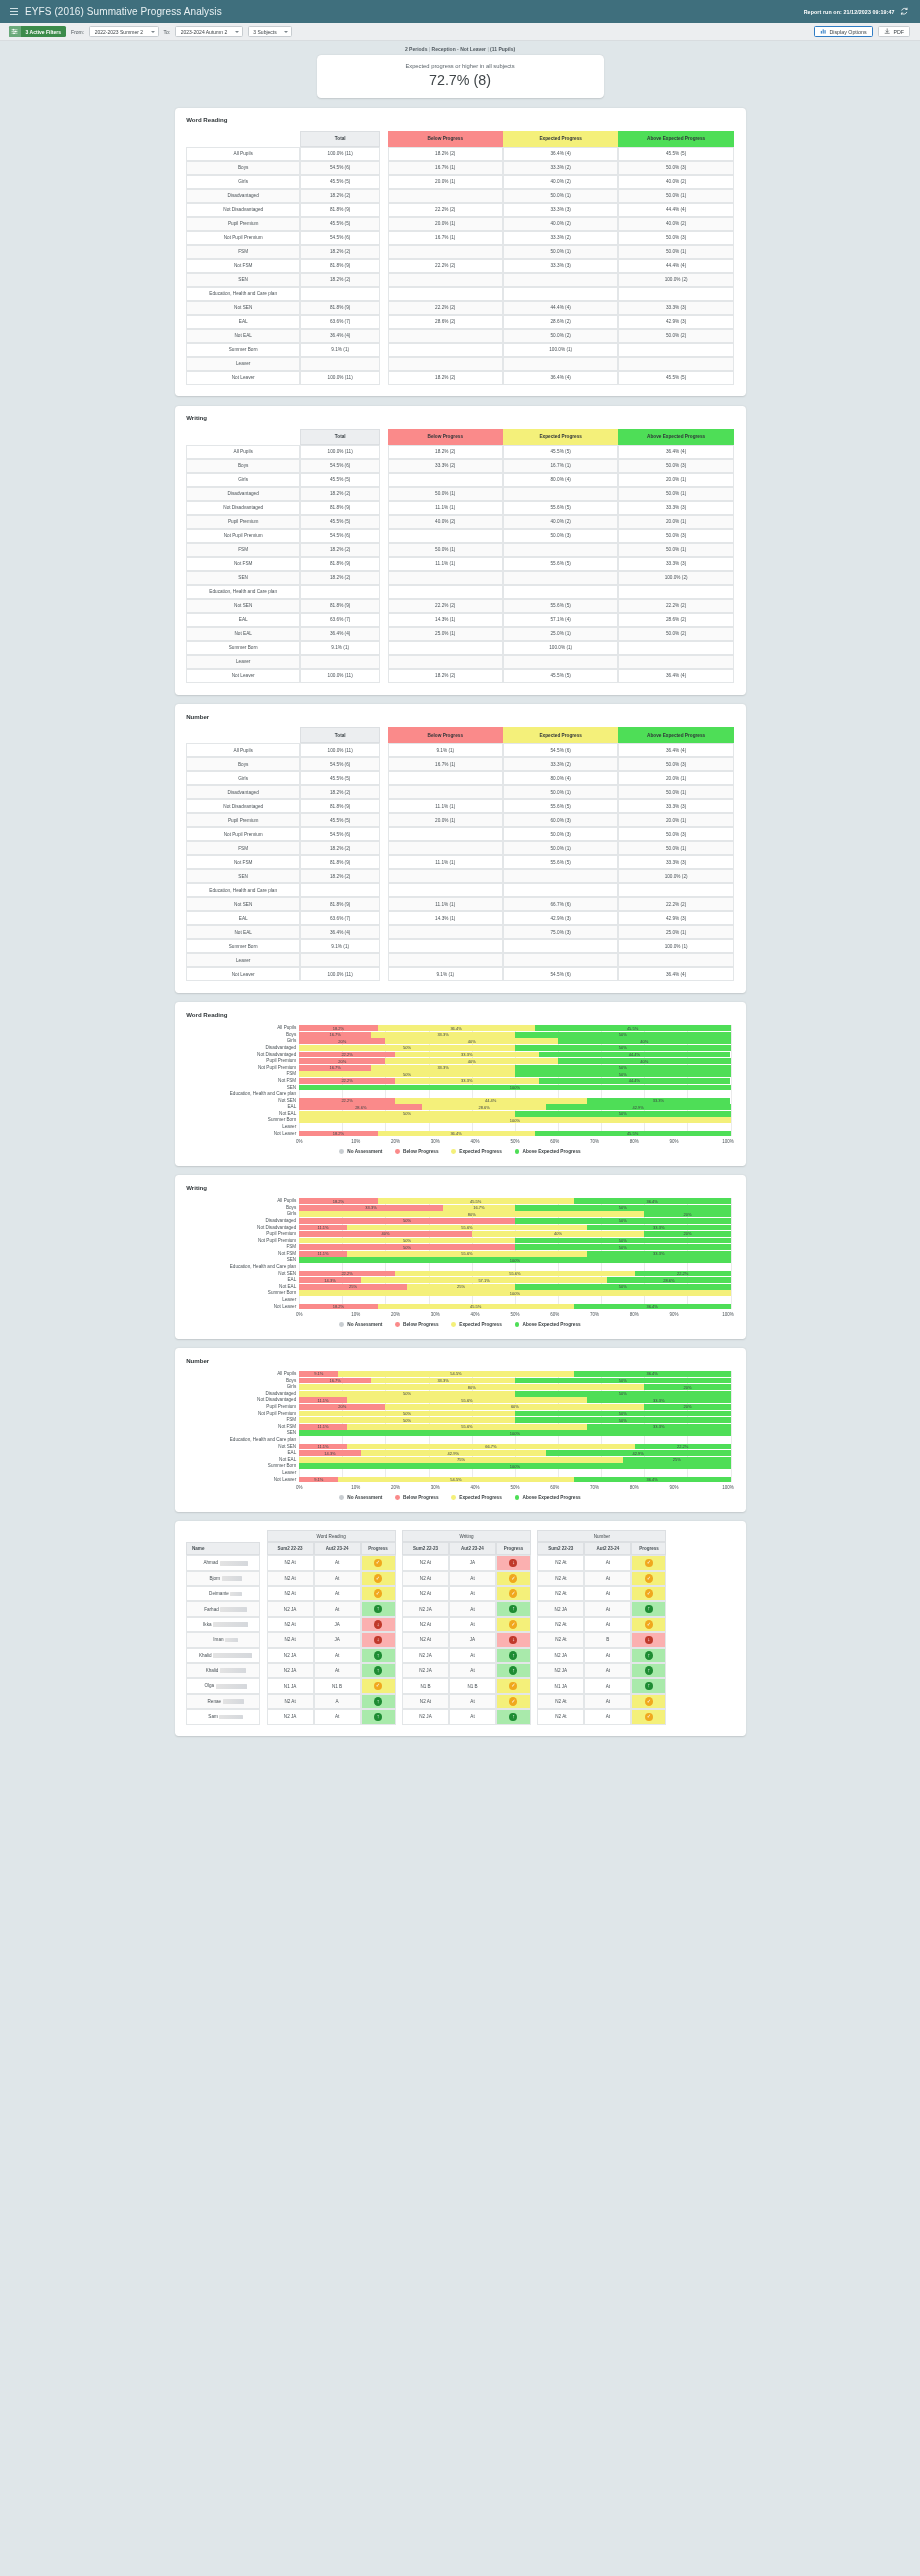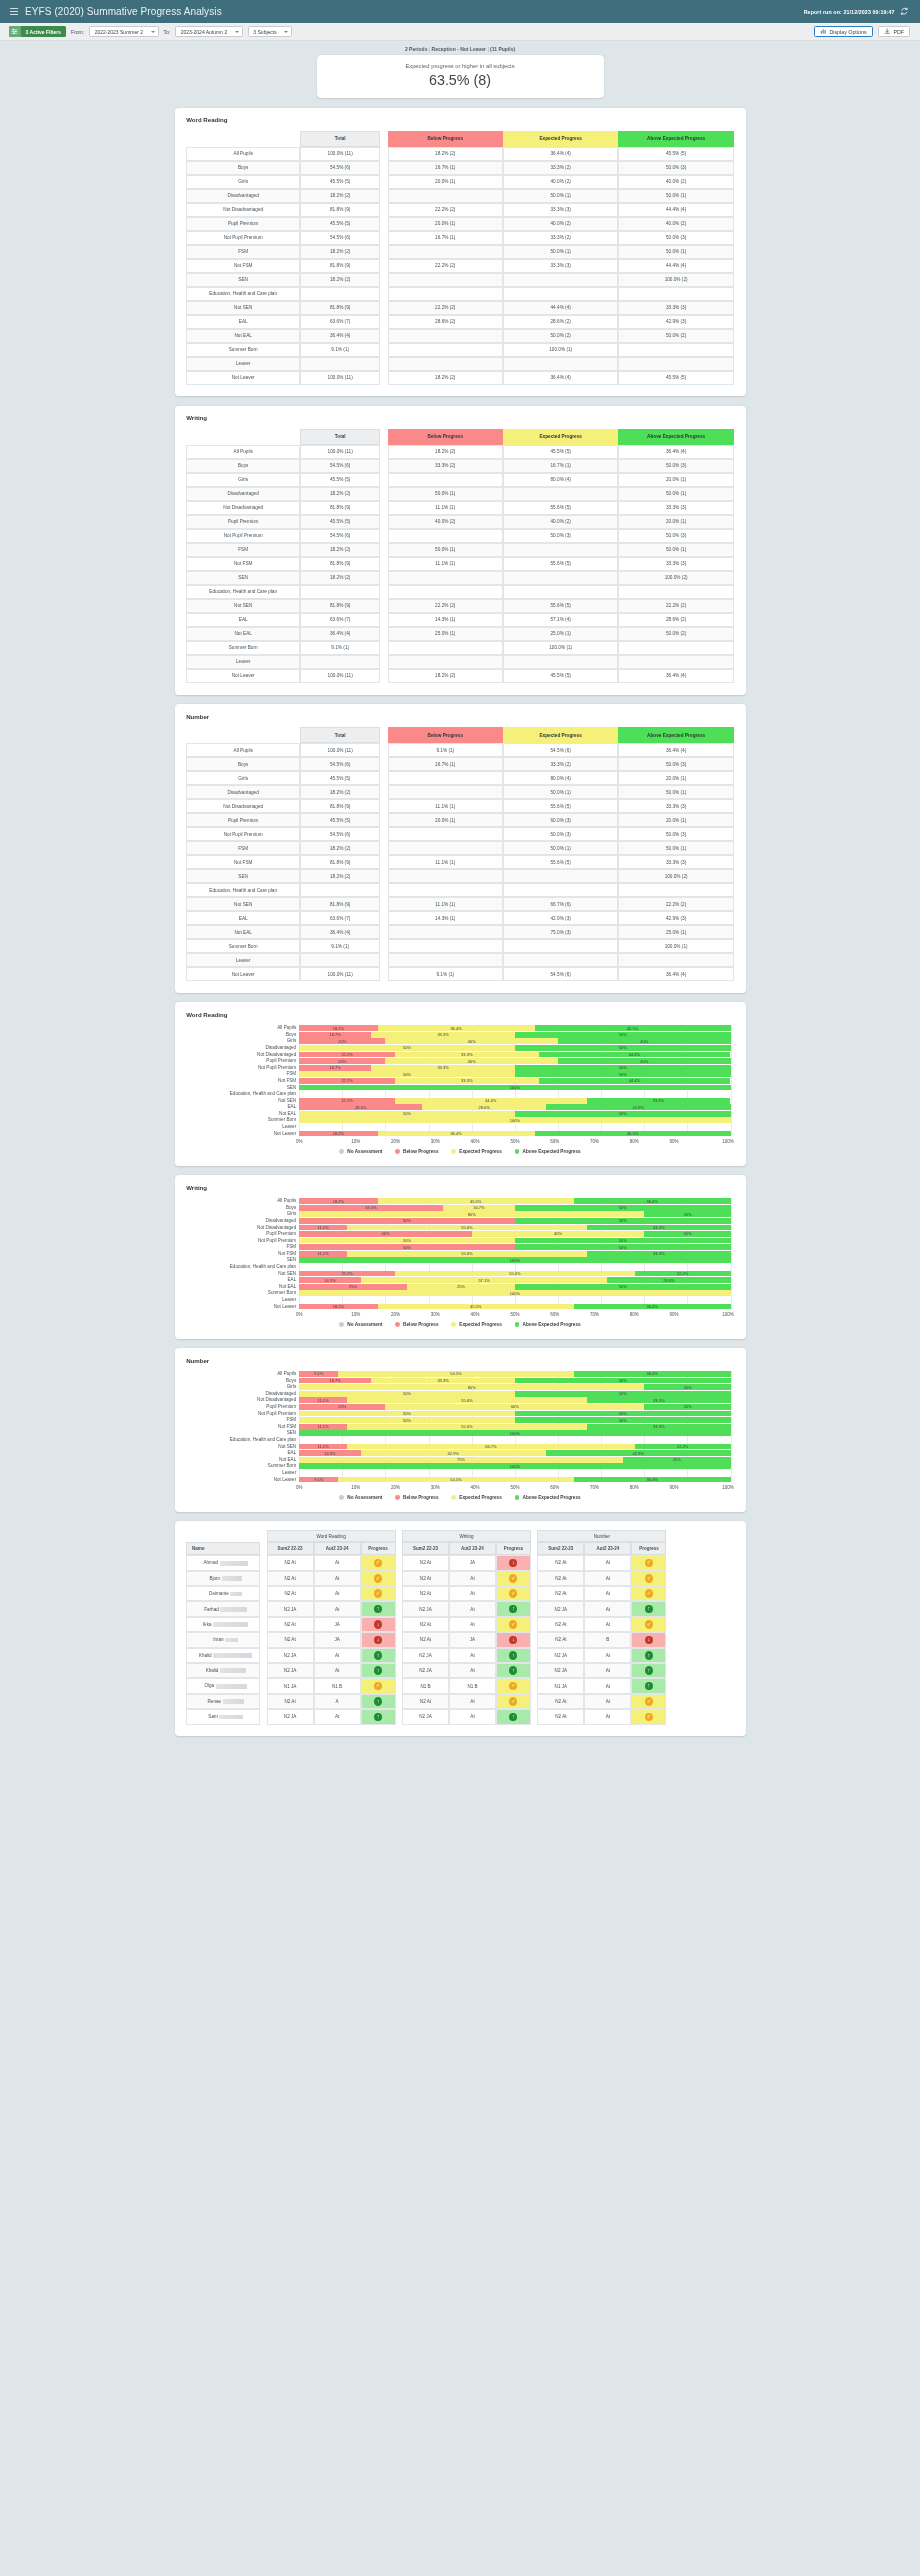--- a/index.html
+++ b/index.html
@@ -167,21 +167,21 @@
 </head>
 <body>
 
 <div class="topbar">
   <div class="topbar-left">
     <span style="display:inline-flex;flex-direction:column;gap:1.6px;cursor:pointer;">
       <i style="display:block;width:8px;height:1.1px;background:#cfe0e4"></i>
       <i style="display:block;width:8px;height:1.1px;background:#cfe0e4"></i>
       <i style="display:block;width:8px;height:1.1px;background:#cfe0e4"></i>
     </span>
-    <span class="app-title">EYFS (2020) Summative Progress Analysis</span>
+    <span class="app-title">EYFS (2016) Summative Progress Analysis</span>
   </div>
   <div class="topbar-right">
     <span class="run-on">Report run on: 21/12/2023 09:19:47</span>
     <span class="refresh-icon">
       <svg viewBox="0 0 24 24" width="8.5" height="8.5" fill="none" stroke="#ffffff" stroke-width="2.2" stroke-linecap="round">
         <path d="M20 6a9 9 0 0 0-15 3"></path>
           <path d="M4 18a9 9 0 0 0 15-3"></path>
         <path d="M20 3v4h-4"></path>
           <path d="M4 21v-4h4"></path>
       </svg>
@@ -245,21 +245,21 @@
   <span>2 Periods</span>
   <span class="sep">|</span>
   <span>Reception  - Not Leaver</span>
   <span class="sep">|</span>
   <span>(11 Pupils)</span>
 </div>
 
 <div class="summary-wrap">
   <div class="summary-card">
     <div class="summary-label">Expected progress or higher in all subjects</div>
-    <div class="summary-value">63.5% (8)</div>
+    <div class="summary-value">72.7% (8)</div>
   </div>
 </div>
 
 <div id="content">
   <div class="panel">
     <div class="panel-title">Word Reading</div>
     <table class="stats">
       <colgroup>
           <col class="col-cat">
           <col style="width:80px">

